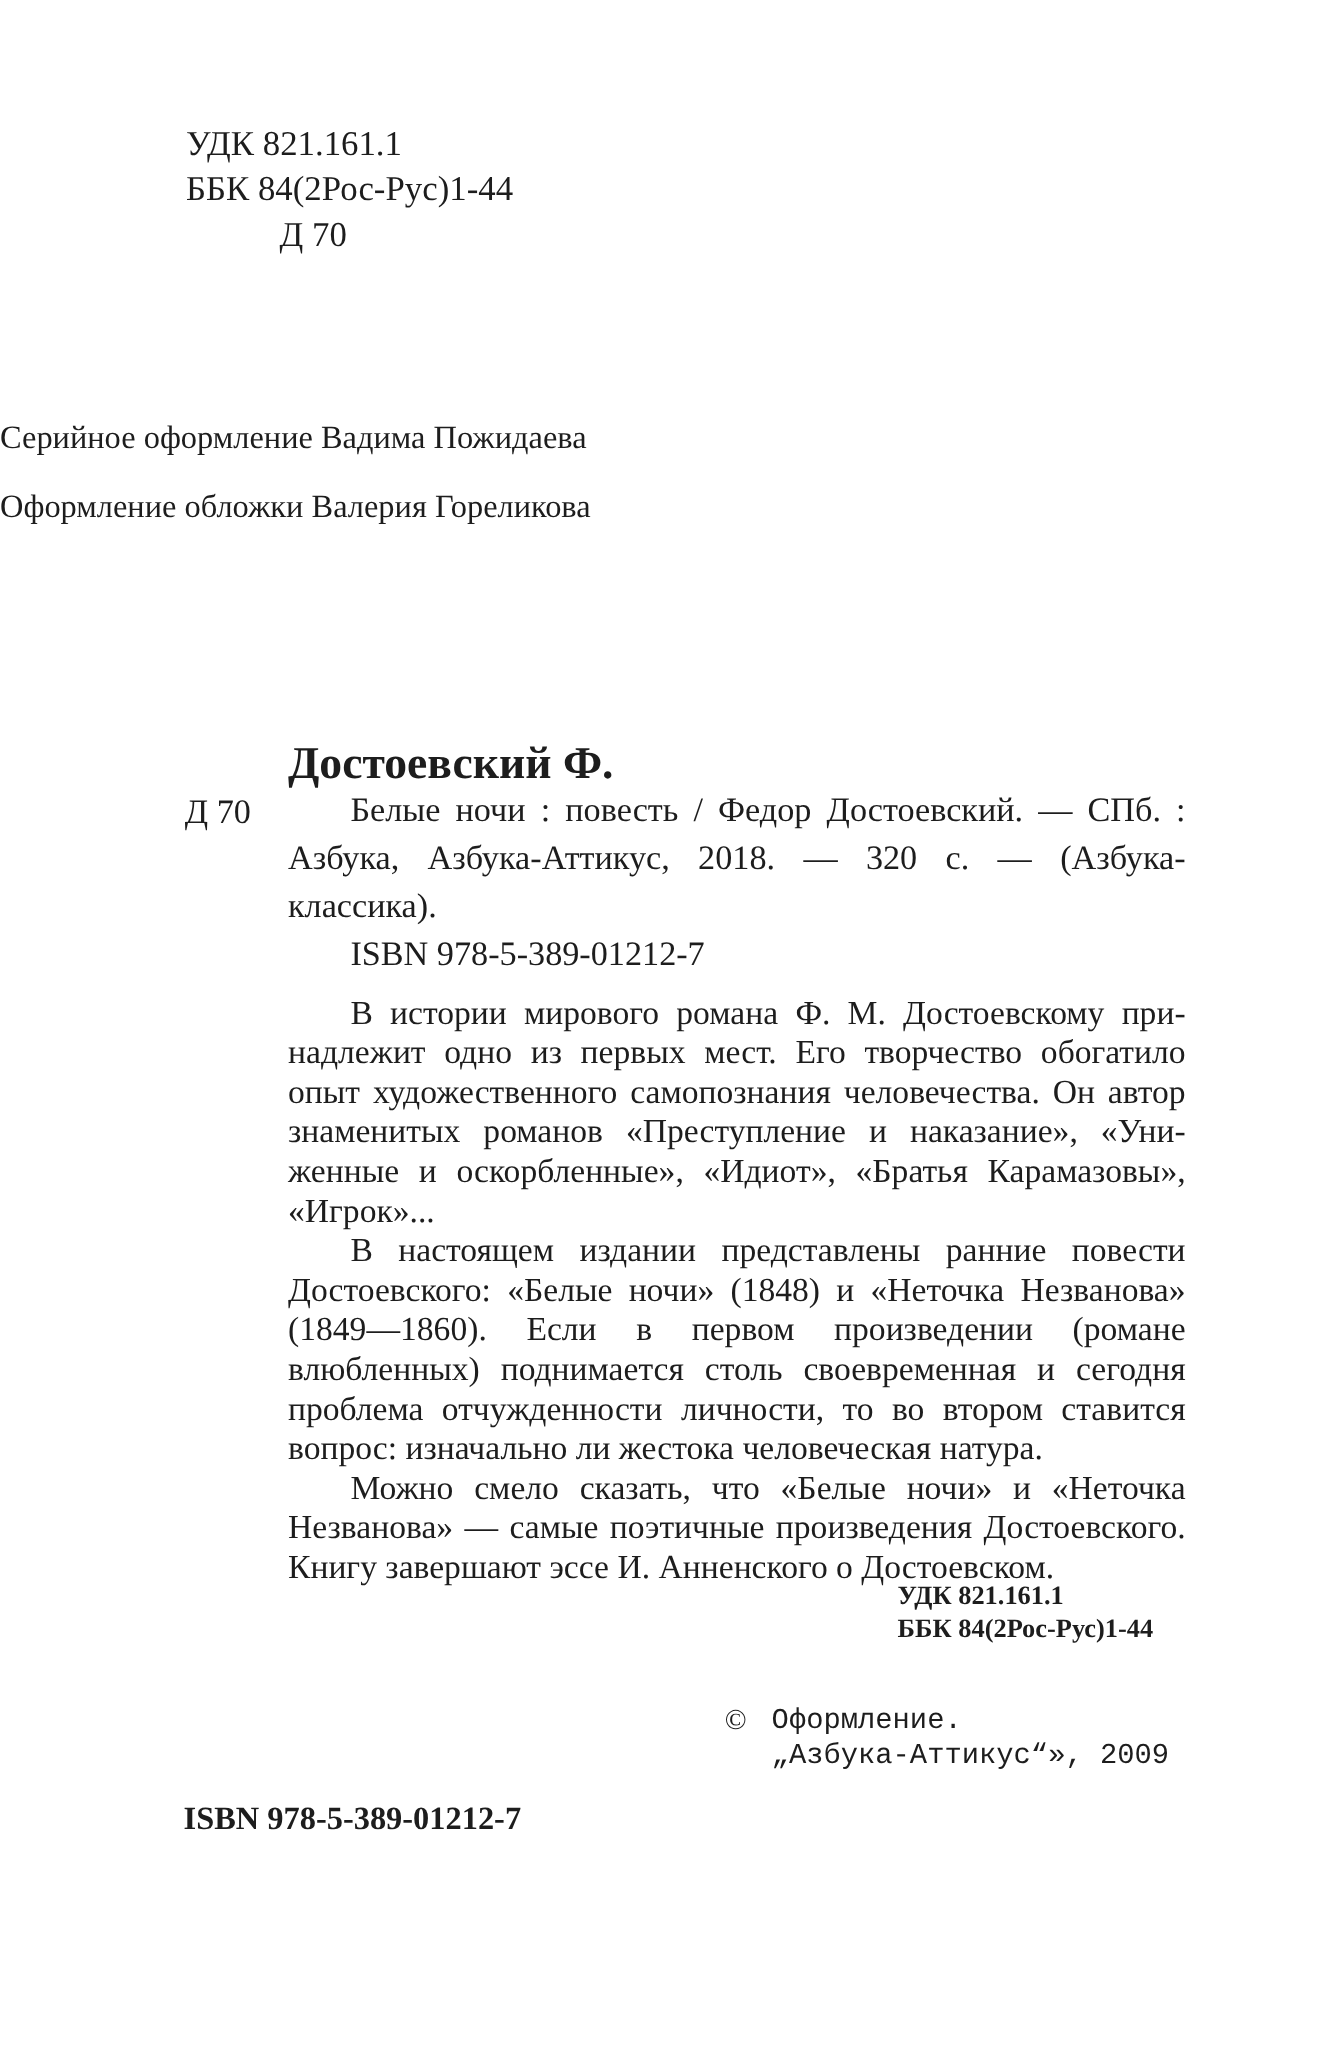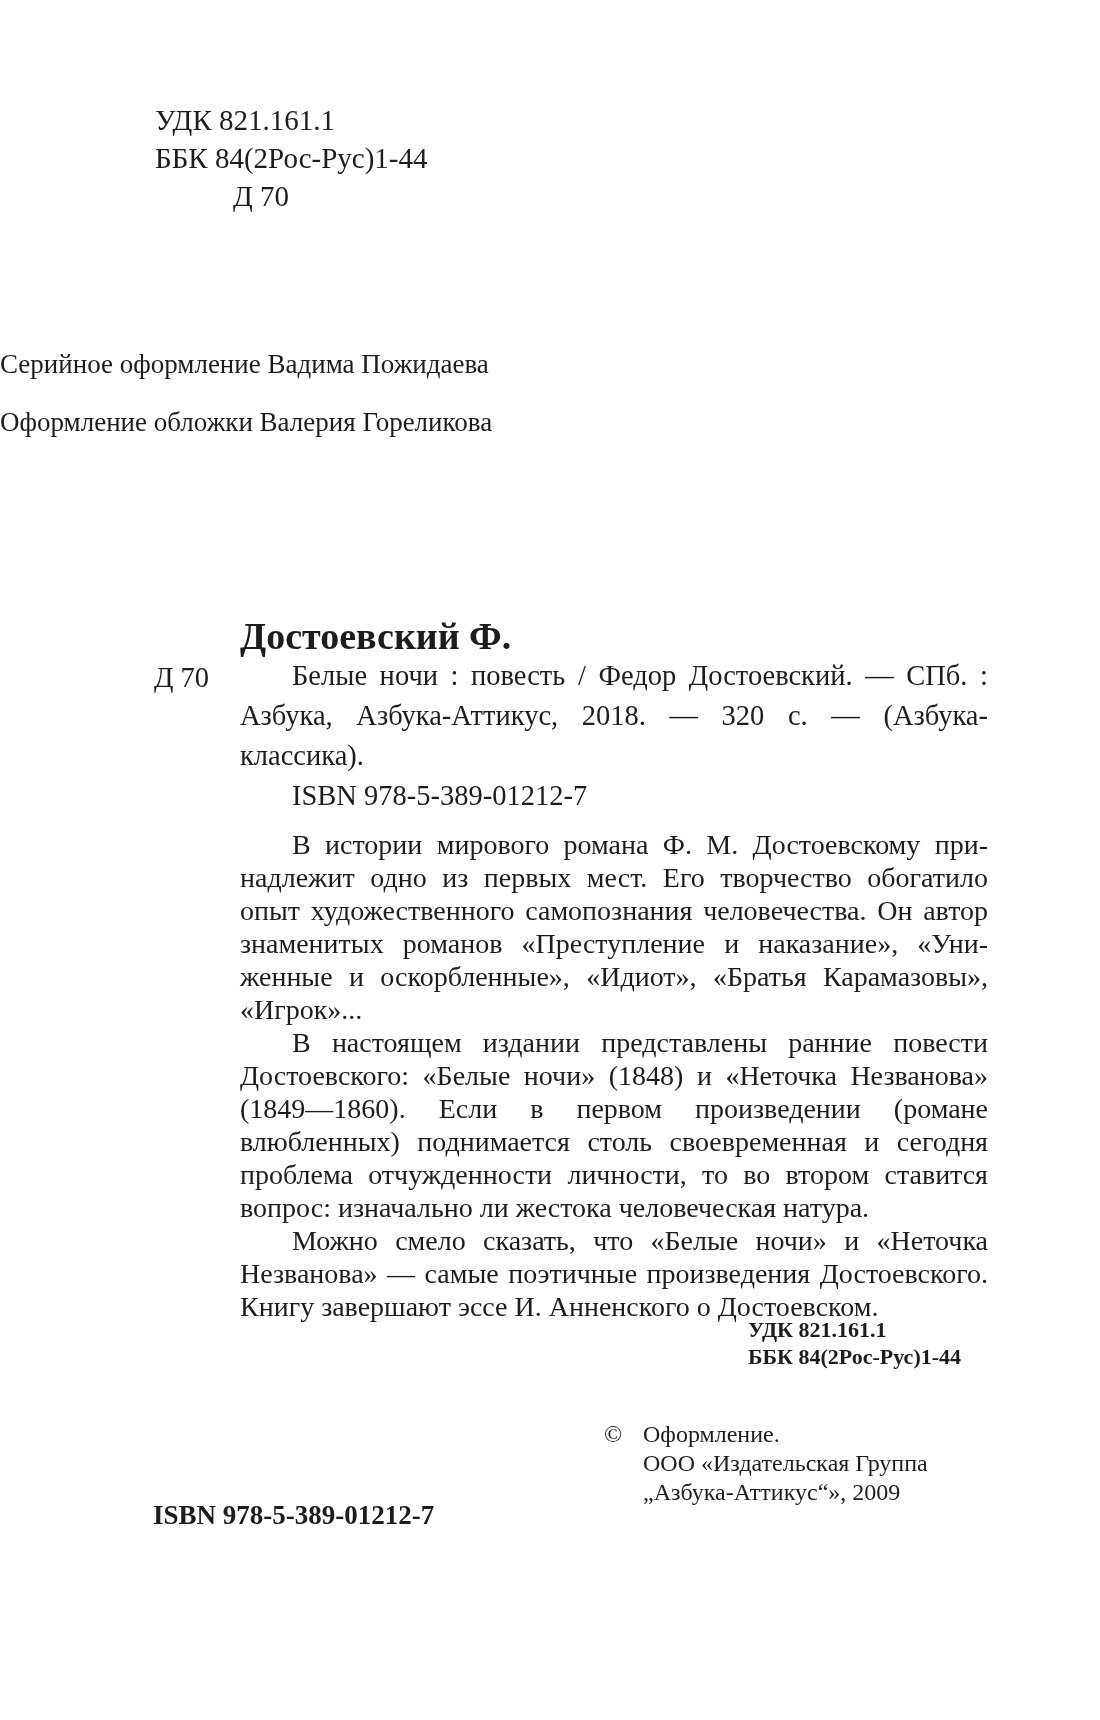--- a/index.html
+++ b/index.html
@@ -89,21 +89,21 @@
 
   
   .copyright {
     position: absolute;
     left: 604px;
     top: 1420px;
     font-size: 24px;
     line-height: 29px;
   }
   .copy-sym { position: absolute; left: 0; top: 0; }
-  .copy-lines { margin-left: 39px; white-space: nowrap; }
+  .copy-lines { margin-left: 39px; white-space: nowrap; font-family: Liberation Mono, monospace; }
   .copy-lines sup { font-size: 0.65em; line-height: 0; }
 
   
   .isbn-bottom {
     position: absolute;
     left: 153px;
     top: 1500px;
     font-size: 27px;
     font-weight: bold;
     white-space: nowrap;
@@ -141,20 +141,19 @@
 
   <div class="classification">
     <div>УДК 821.161.1</div>
     <div>ББК 84(2Рос-Рус)1-44</div>
   </div>
 
   <div class="copyright">
     <span class="copy-sym">©</span>
     <div class="copy-lines">
       <div>Оформление.</div>
-      <div>ООО «Издательская Группа</div>
       <div>„Азбука-Аттикус“», 2009</div>
     </div>
   </div>
 
   <div class="isbn-bottom">ISBN 978-5-389-01212-7</div>
 
 </div>
 
 </body></html>

